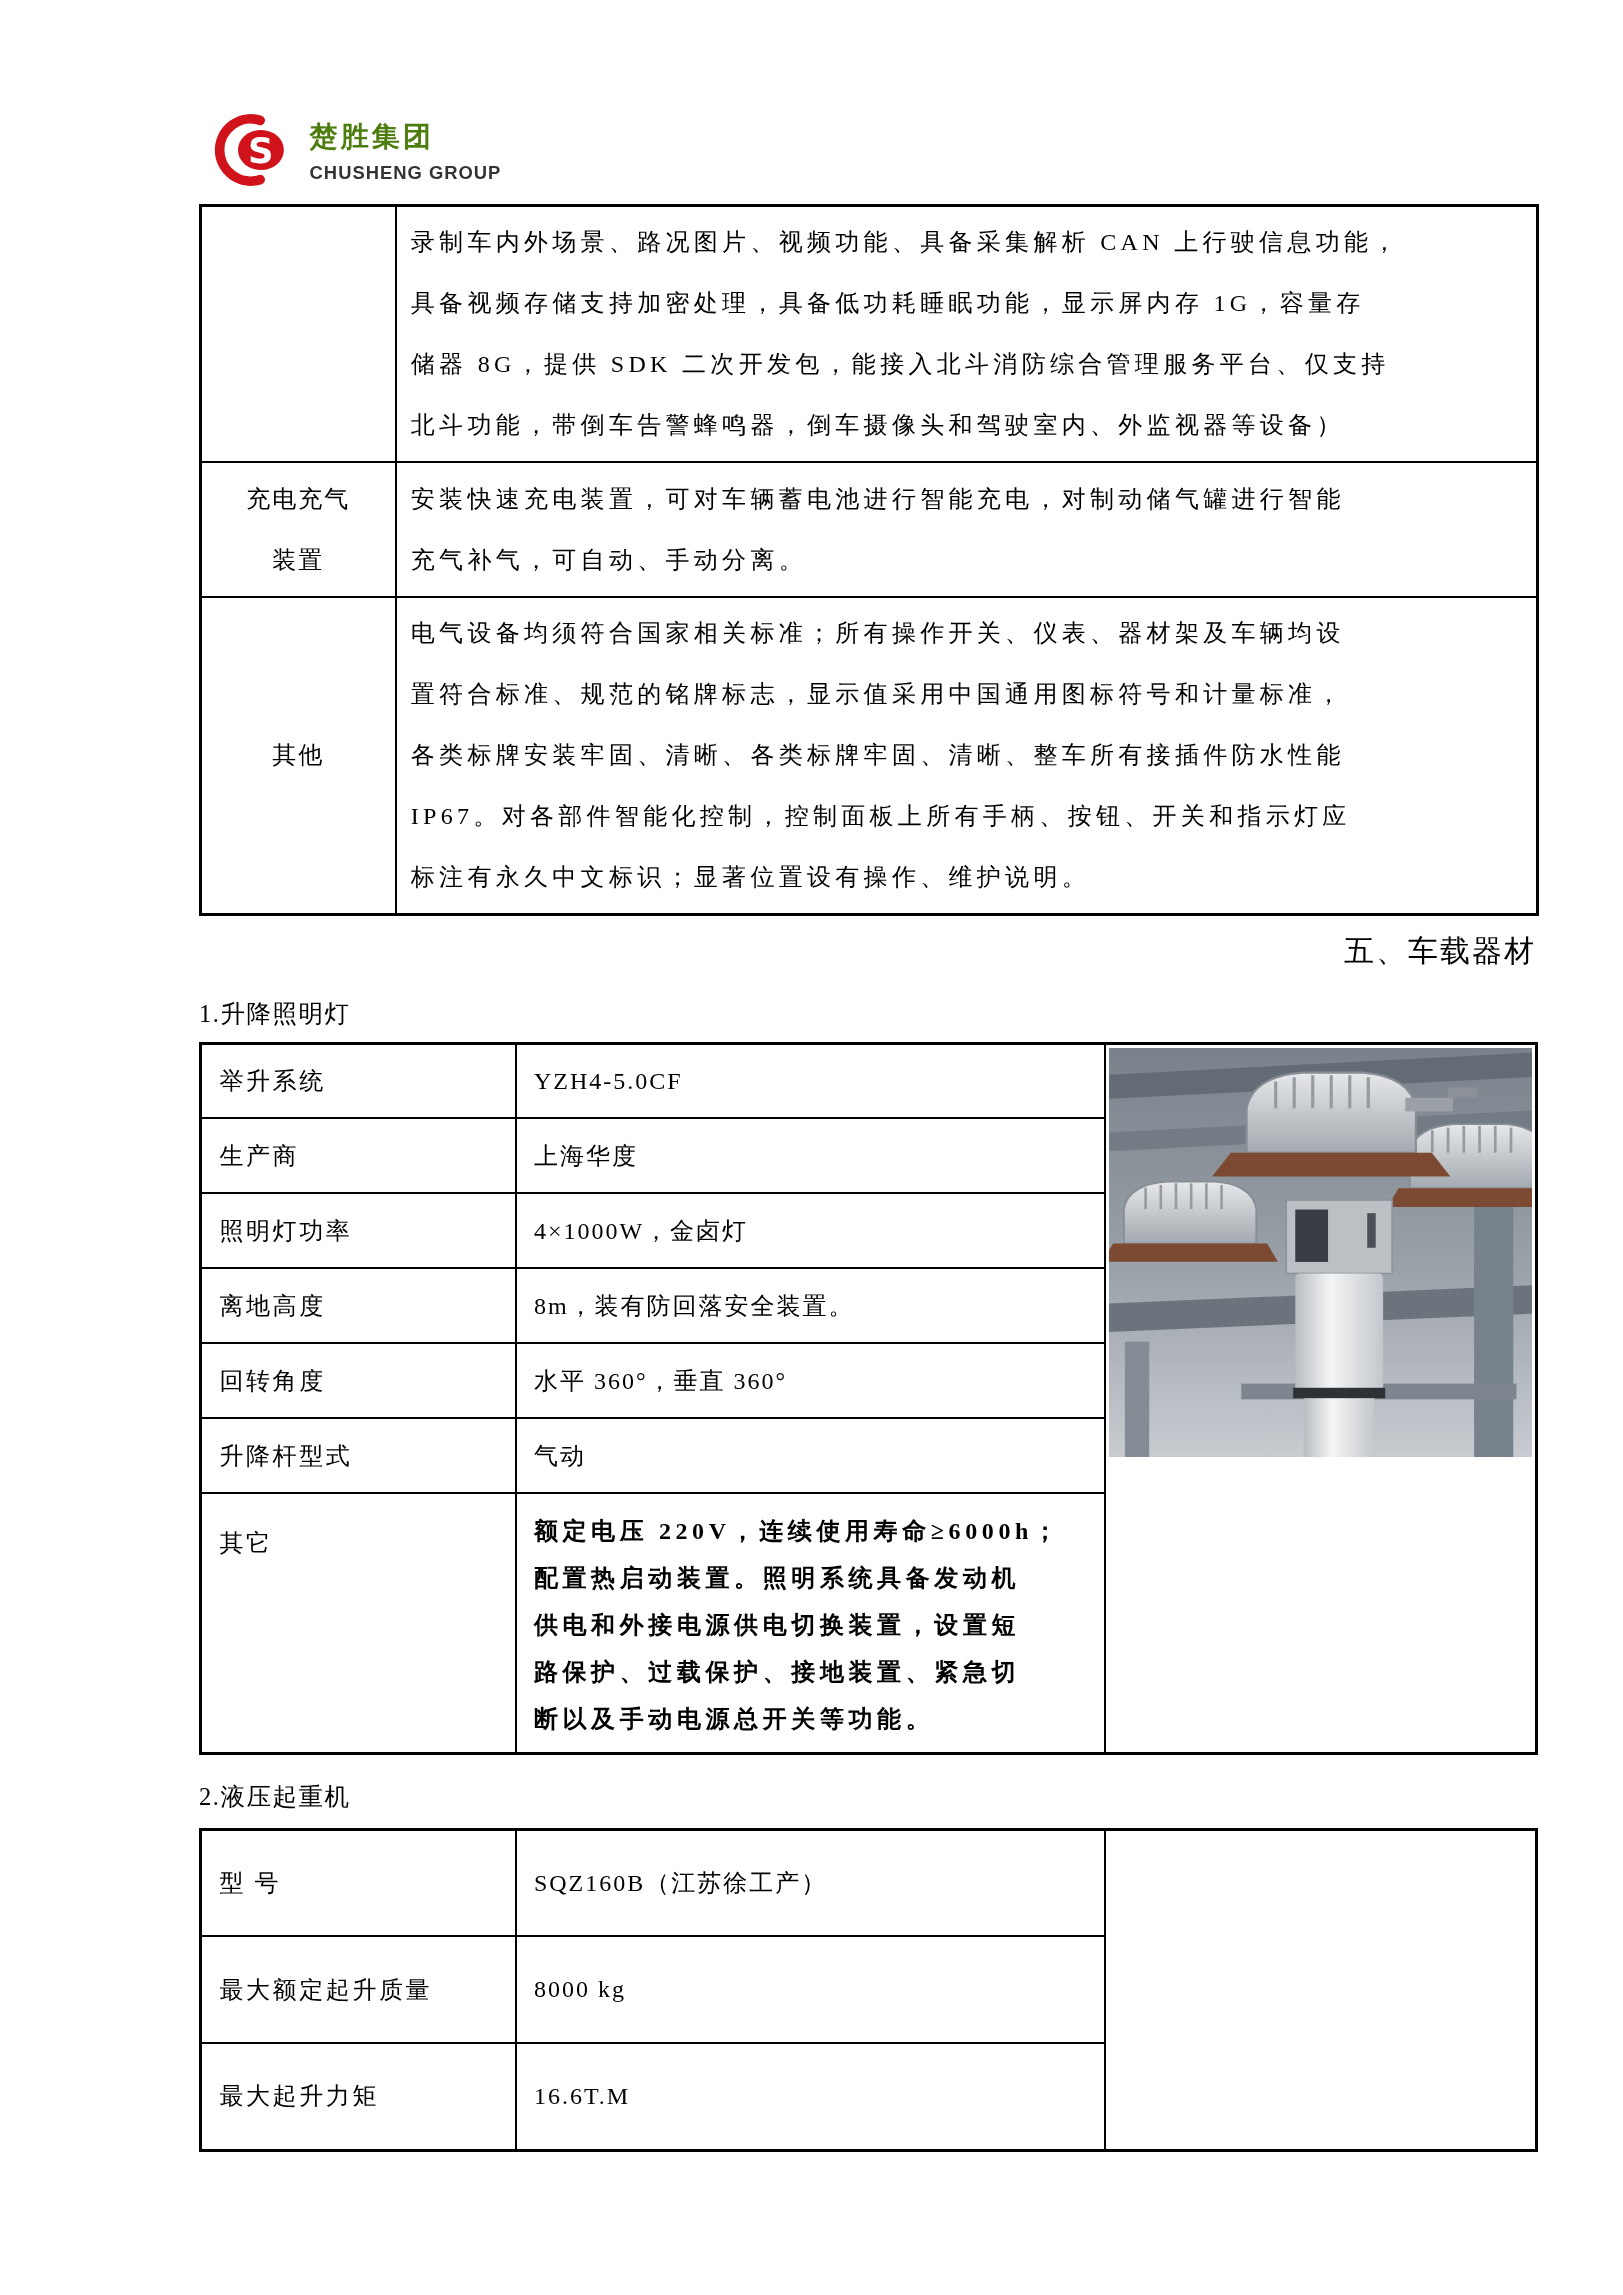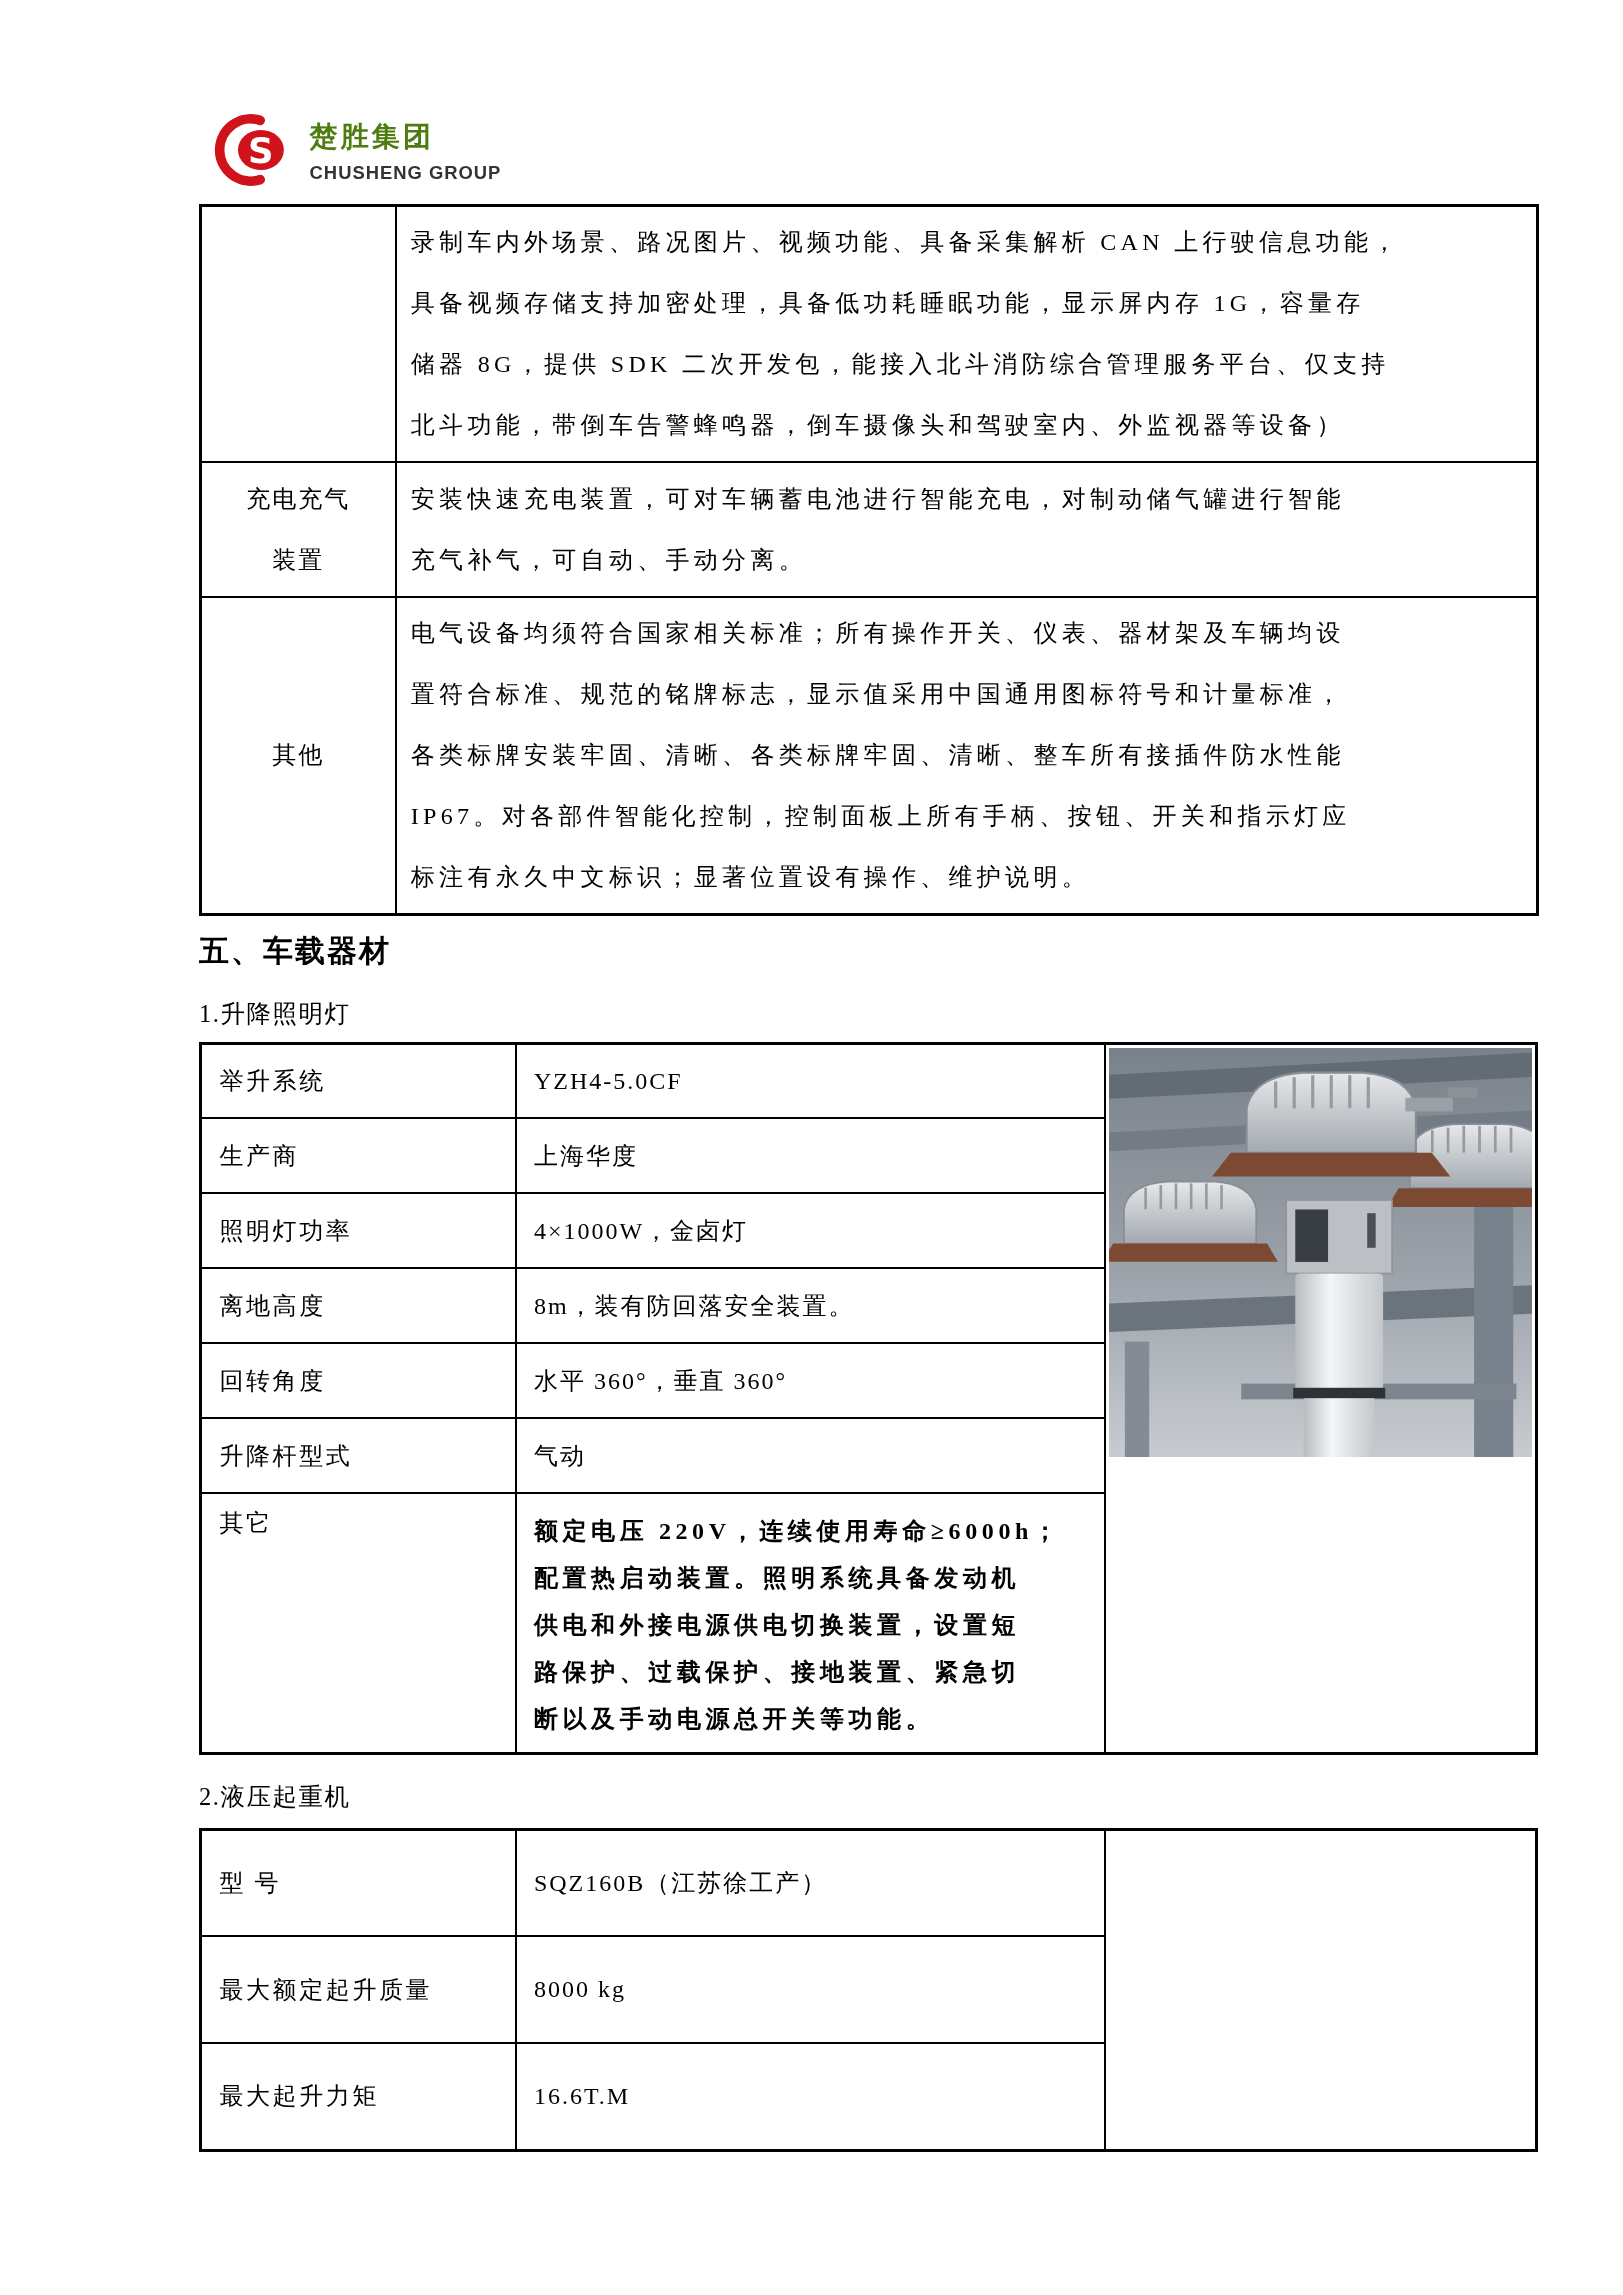--- a/index.html
+++ b/index.html
@@ -27,29 +27,29 @@
   .tbl td{border:2.6px solid #000;vertical-align:middle;}
 
   .tblA{margin-top:14.3px;}
   .tblA .lab{
     text-align:center;font-size:24px;letter-spacing:2px;
     white-space:pre-line;line-height:61px;
   }
   .tblA .txt{padding:5.1px 14.3px;font-family:Liberation Serif, serif;}
   .mline{white-space:pre-line;font-size:24px;line-height:61px;letter-spacing:4.3px;}
 
-  .h-main{font-size:30px;font-weight:bold;letter-spacing:2px;margin:14.3px 0 0 0;line-height:41px;}
+  .h-main{font-size:30px;font-weight:normal;letter-spacing:2px;margin:14.3px 0 0 0;line-height:41px;text-align:right;}
   .h-sub{font-size:24.5px;letter-spacing:2px;margin:21.5px 0 0 14.3px;line-height:35px;}
   .h-item{font-size:24.5px;letter-spacing:1.5px;margin:24.5px 0 0 0;line-height:35px;}
 
   .tblB{margin-top:11.2px;}
   .tblB td.lab1,.tblC td.lab1{font-size:24px;letter-spacing:2.6px;padding-left:17.4px;}
   .tblB td.val1,.tblC td.val1{font-size:24px;letter-spacing:2px;padding-left:17.4px;}
   .tblB tr.r{height:75px;}
-  .tblB td.labTop{vertical-align:top;padding-top:13px;}
+  .tblB td.labTop{vertical-align:top;padding-top:33px;}
   .tblB td.valMulti{vertical-align:top;padding:13.3px 13.3px 9.2px 17.4px;font-weight:bold;}
   .tblB .mlineB{white-space:pre-line;font-size:24px;line-height:47px;letter-spacing:4.6px;}
   .photo-cell{vertical-align:top !important;padding:3.1px;}
   .photo{display:block;width:100%;height:409px;}
 
   .tblC{margin-top:13.3px;}
   .tblC tr.r{height:107px;}
 
   .footer{
     position:absolute;left:0;top:2196px;width:1623px;

